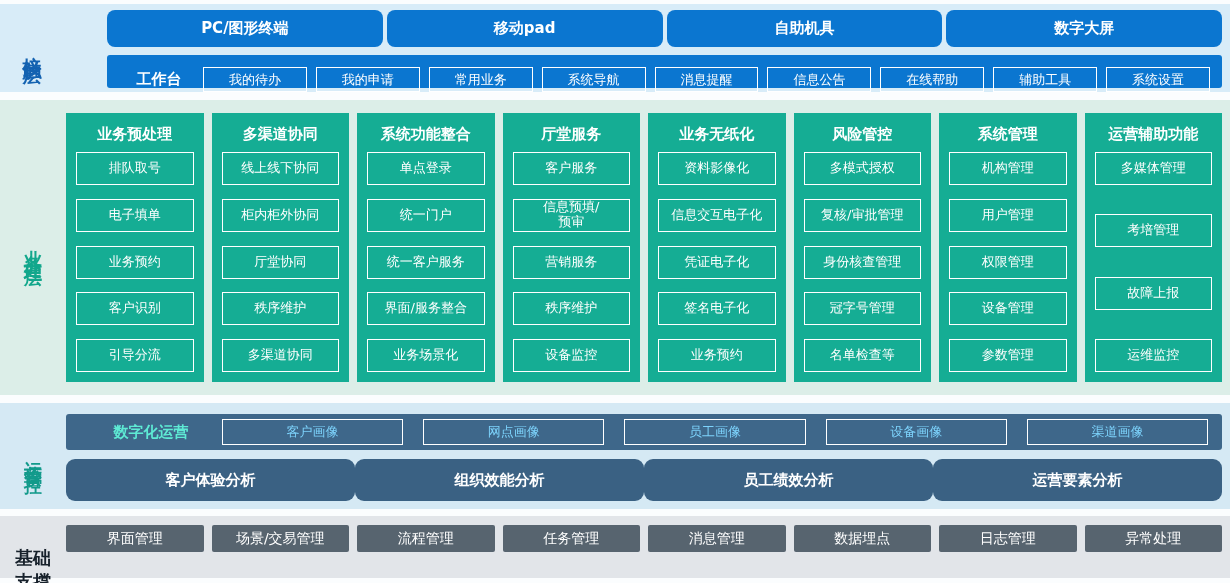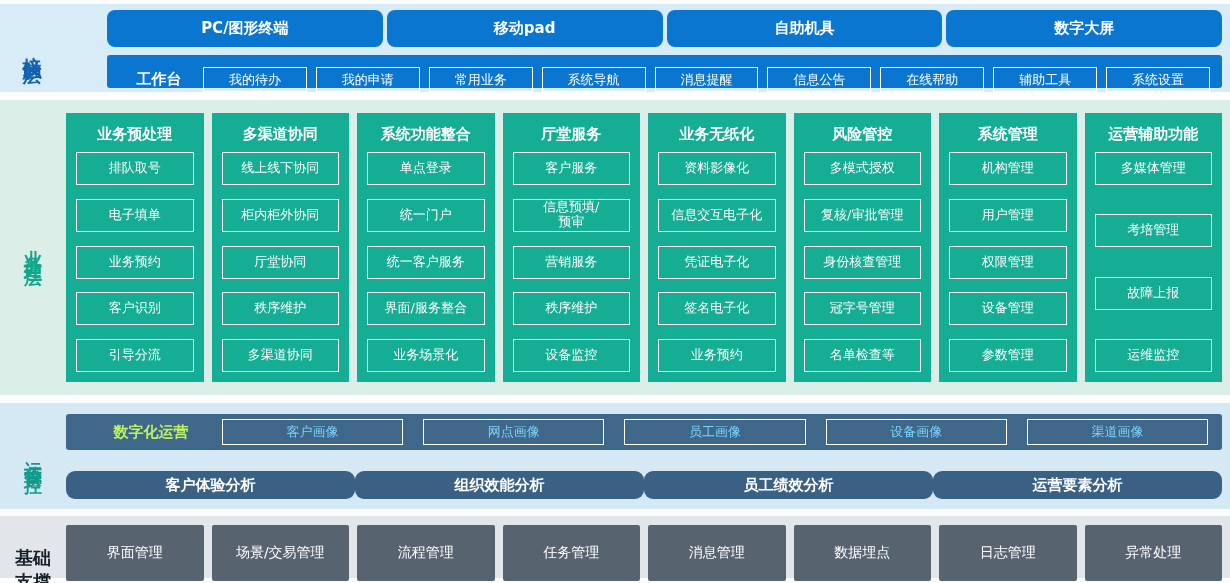--- a/index.html
+++ b/index.html
@@ -34,32 +34,32 @@
   .col-title { height:26px; line-height:26px; text-align:center; color:#fff; font-weight:bold; font-size:15px; flex:none; }
   .col-items { flex:1; display:flex; flex-direction:column; justify-content:space-between; margin-top:5px; }
   .col-item { height:33px; border:1px solid #fff; color:#fff; font-size:13px; text-align:center;
               display:flex; align-items:center; justify-content:center; line-height:1.15; white-space:pre-line; padding:0 2px; }
 
   
   .strip.operation { top:403px; height:106px; background:#d5e9f4; }
   .operation .vlabel { font-size:18px; color:#129a8b; }
   .dg-bar { margin-top:11px; height:36px; background:#3e678a; border-radius:3px;
             display:flex; align-items:center; padding:0 14px; }
-  .dg-label { width:142px; flex:none; text-align:center; color:#bef264; font-weight:bold; font-size:15px; }
+  .dg-label { width:142px; flex:none; text-align:center; color:#5eead4; font-weight:bold; font-size:15px; }
   .dg-items { flex:1; display:flex; gap:20px; }
   .dg-item { flex:1; height:26px; border:1px solid #fff; color:#7dd3fc; font-size:13px;
              display:flex; align-items:center; justify-content:center; }
-  .analysis { display:flex; height:28px; margin-top:21px; }
+  .analysis { display:flex; height:42px; margin-top:9px; }
   .an-box { flex:1; background:#3a6183; border-radius:9px; color:#fff; font-weight:bold; font-size:15px;
             display:flex; align-items:center; justify-content:center; }
 
   
   .strip.foundation { top:516px; height:62px; background:#e2e5e9; }
   .fd-label { font-size:18px; font-weight:bold; color:#17212b; width:2.2em; text-align:center; line-height:1.35;margin-top:46px; }
-  .fd-items { display:flex; gap:8px; height:56px; margin-top:9px; }
+  .fd-items { display:flex; gap:8px; height:27px; margin-top:9px; }
   .fd-item { flex:1; background:#57646f; border-radius:2px; color:#fff; font-size:14px;
              display:flex; align-items:center; justify-content:center; }
 </style>
 </head>
 <body>
 
 <div class="page">
 
   <section class="strip contact">
     <div class="gutter">

